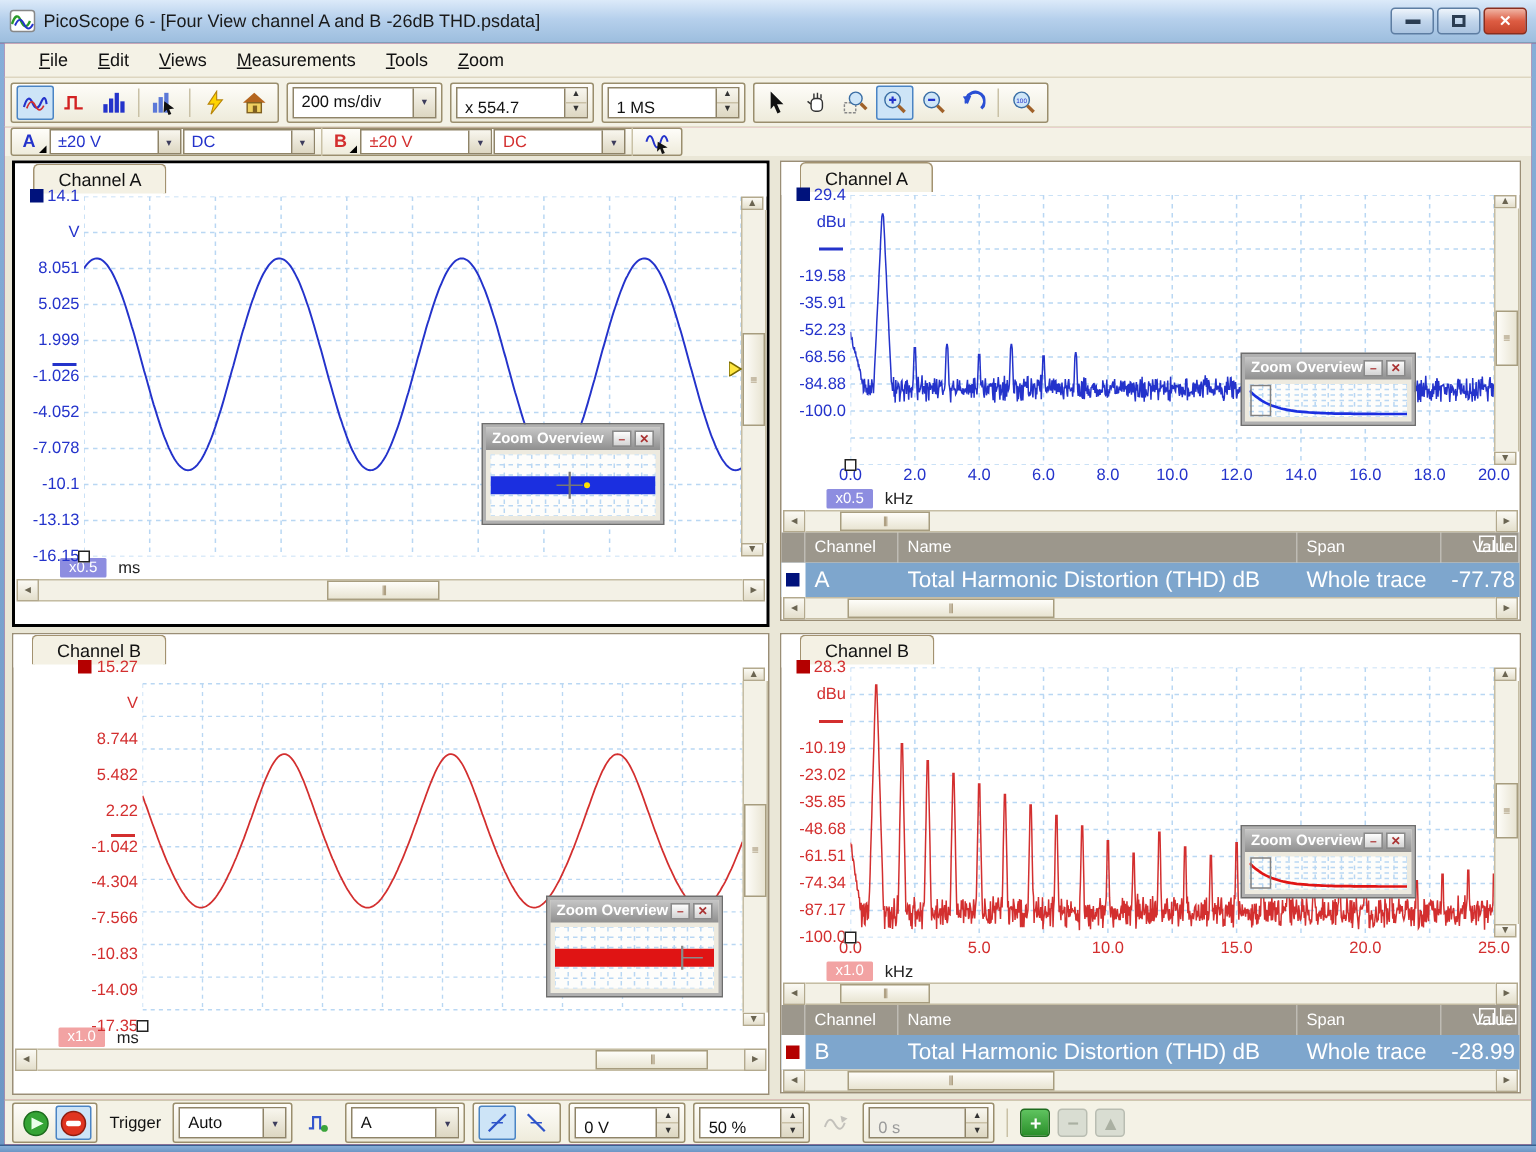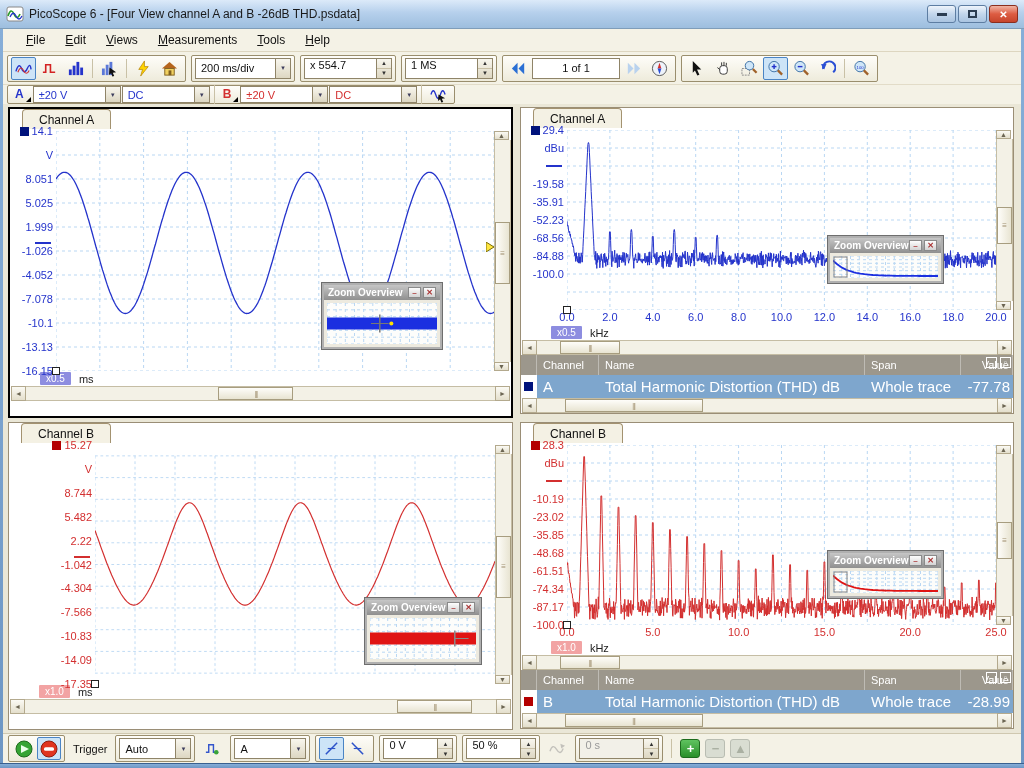--- a/index.html
+++ b/index.html
@@ -33,21 +33,21 @@
 .ibtn.sel{background:#cde4f7;border-color:#4a84c4}
 .ibtn.dis{opacity:.45}
 .vsep{width:1px;height:19px;background:#c9c1a6;margin:0 3px}
 .dd{display:inline-flex;height:21px;border:1px solid #8f8468;background:#fff;align-items:center}
 .t2 .dd{height:17px}
 .dd .v{padding:0 5px;font-size:11px;color:#111;flex:1;white-space:nowrap;overflow:hidden}
 .dd .b,.sbtns{width:15px;align-self:stretch;background:linear-gradient(#f8f6ee,#ddd7c2);border-left:1px solid #8f8468;display:flex;align-items:center;justify-content:center;font-size:7px;color:#3c3c5c}
 .sbtns{flex-direction:column;padding:0}
 .sbtns i{flex:1;display:flex;align-items:center;justify-content:center;font-size:6px;font-style:normal;color:#333;width:100%}
 .sbtns i+i{border-top:1px solid #c9c0a6}
-.spin{display:inline-flex;height:21px;border:1px solid #8f8468;background:#fff;align-items:flex-start}
+.spin{display:inline-flex;height:21px;border:1px solid #8f8468;background:#fff;align-items:flex-end}
 .spin .v{padding:0 5px;font-size:11px;color:#111;flex:1;white-space:nowrap}
 .spin.dis .v{color:#999}
 .spin.dis{background:#f2f0e8}
 .w96{width:96px}.w80{width:80px}.w88{width:88px}.w72{width:72px}.w70{width:70px}
 .pagebox{width:88px;height:21px;border:1px solid #8f8468;background:#fff;font-size:11px;display:flex;align-items:center;justify-content:center;color:#111}
 .chlab{position:relative;font-size:12px;font-weight:bold;padding:0 8px 2px 4px}
 .chlab.ca{color:#2433cb}.chlab.cb{color:#d32f2f}
 .chlab::after{content:"";position:absolute;right:1px;bottom:1px;border-bottom:5px solid #000;border-left:5px solid transparent}
 .dd.ca .v{color:#2433cb}.dd.cb .v{color:#d32f2f}
 
@@ -134,21 +134,21 @@
       <span class="wb cls">✕</span>
     </span>
   </div>
 
   <div class="menubar">
     <span class="mi">File</span>
     <span class="mi">Edit</span>
     <span class="mi">Views</span>
     <span class="mi">Measurements</span>
     <span class="mi">Tools</span>
-    <span class="mi">Help</span>
+    <span class="mi">Zoom</span>
   </div>
 
   <div class="tbar t1">
     <span class="grp">
       <span class="ibtn sel">
           <svg viewBox="0 0 18 18">
             <path d="M1 12 Q4 2 7 9 T13 9 T17 10" fill="none" stroke="#2433cb" stroke-width="1.5"></path>
             <path d="M3 13 Q6 5 9 11 T15 11" fill="none" stroke="#d32f2f" stroke-width="1.2"></path>
           </svg>
         </span>
@@ -203,42 +203,20 @@
           </span>
         </span>
     </span>
     <span class="grp">
       <span class="spin w88">
           <span class="v">1 MS</span>
           <span class="sbtns">
             <i>▲</i>
             <i>▼</i>
           </span>
-        </span>
-    </span>
-    <span class="grp">
-      <span class="ibtn">
-          <svg viewBox="0 0 18 16">
-            <polygon points="8,2 2,8 8,14" fill="#2a6fd4"></polygon>
-            <polygon points="15,2 9,8 15,14" fill="#2a6fd4"></polygon>
-          </svg>
-        </span>
-      <span class="pagebox">1 of 1</span>
-      <span class="ibtn">
-          <svg viewBox="0 0 18 16">
-            <polygon points="3,2 9,8 3,14" fill="#b9d2ee"></polygon>
-            <polygon points="10,2 16,8 10,14" fill="#b9d2ee"></polygon>
-          </svg>
-        </span>
-      <span class="ibtn">
-          <svg viewBox="0 0 18 18">
-            <circle cx="9" cy="9" r="7.5" fill="#eef3fa" stroke="#555"></circle>
-            <polygon points="9,3 11,9 7,9" fill="#d32f2f"></polygon>
-            <polygon points="7,9 11,9 9,15" fill="#2a4fd4"></polygon>
-          </svg>
         </span>
     </span>
     <span class="grp">
       <span class="ibtn">
           <svg viewBox="0 0 18 18">
             <polygon points="4,1 13,10 8.5,10 11,15.5 8.8,16.5 6.3,11 4,13.5" fill="#111"></polygon>
           </svg>
         </span>
       <span class="ibtn">
           <svg viewBox="0 0 18 18">

